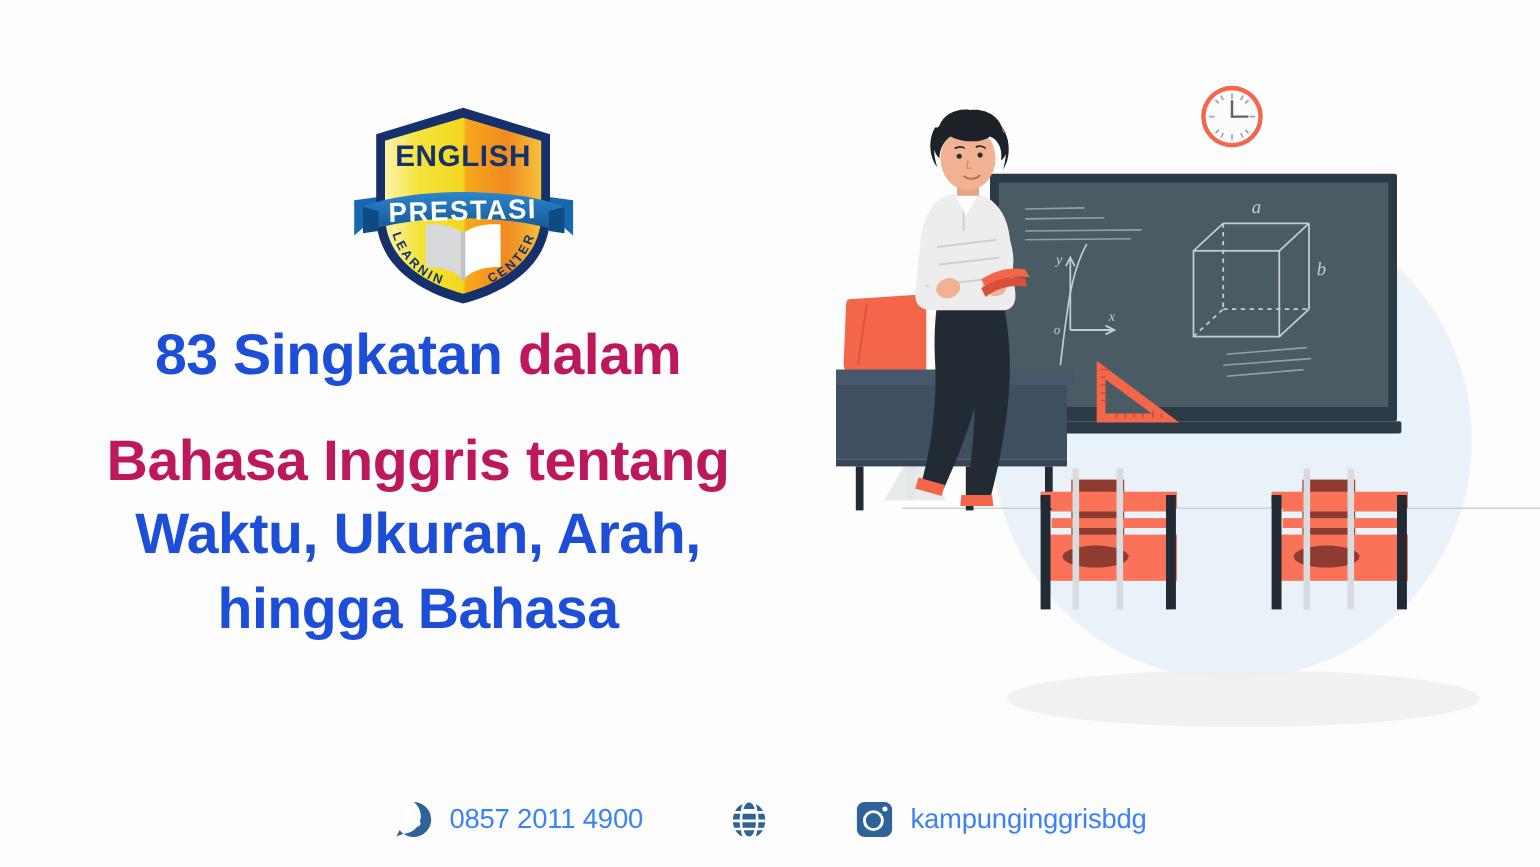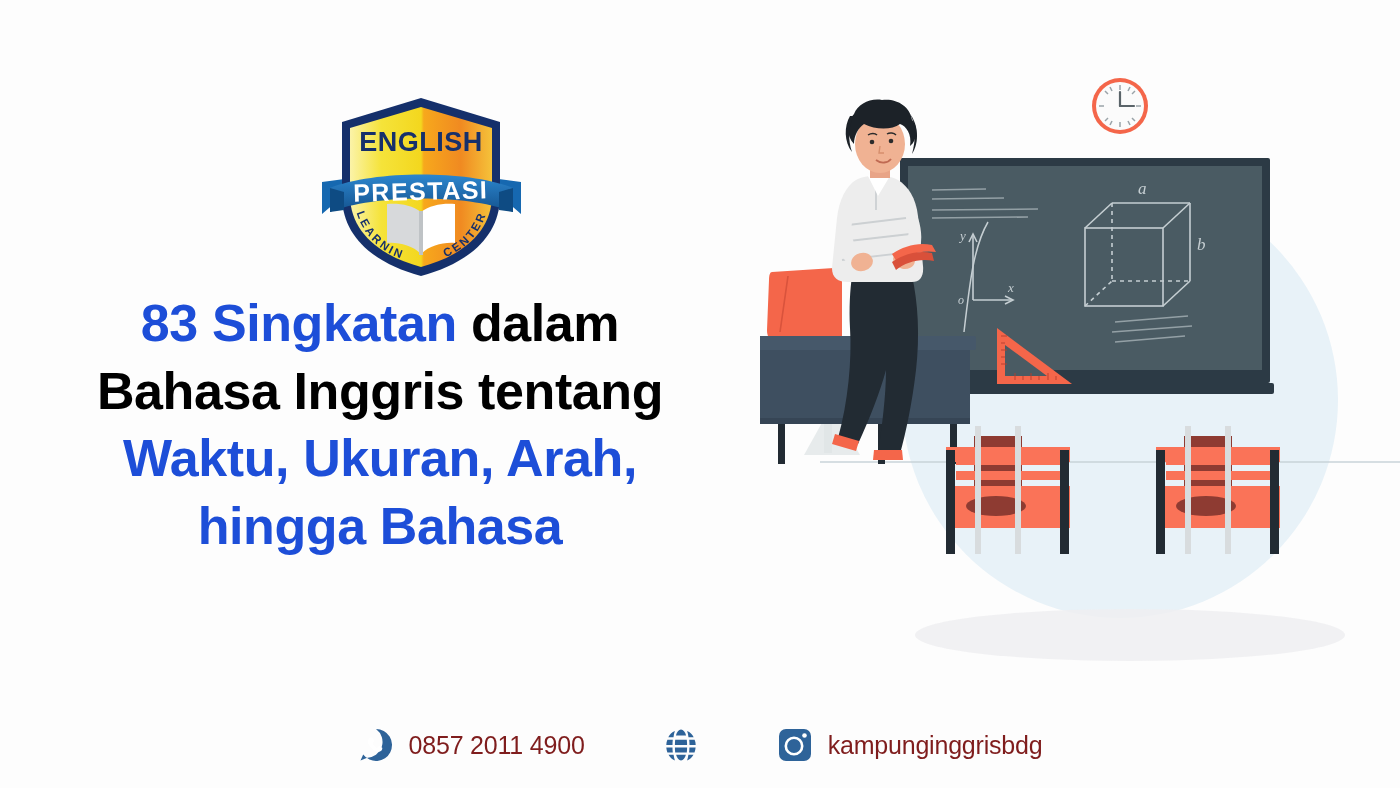--- a/index.html
+++ b/index.html
@@ -20,30 +20,30 @@
   .headline{
     position:absolute;left:0;top:290px;width:760px;
     text-align:center;
     font-weight:700;
     font-size:52px;
     line-height:1.30;
     letter-spacing:-0.4px;
   }
   .hl-line{display:block;white-space:nowrap;}
   .orange{color:#1d4ed8;}
-  .navy{color:#000000;}
+  .navy{color:#be185d;margin-top:28px;}
 
   
   .footer{
     position:absolute;left:0;top:714px;width:1400px;height:62px;
     display:flex;align-items:center;justify-content:center;gap:78px;
   }
   .contact{display:flex;align-items:center;gap:15px;}
   .contact-text{
-    color:#7f1d1d;font-size:25px;font-weight:400;letter-spacing:-0.2px;
+    color:#3b82f6;font-size:25px;font-weight:400;letter-spacing:-0.2px;
     white-space:nowrap;
   }
   .ico{flex:0 0 auto;display:block;}
 
   
   .illus{position:absolute;left:760px;top:40px;width:640px;height:660px;}
 </style>
 </head>
 <body>
 

